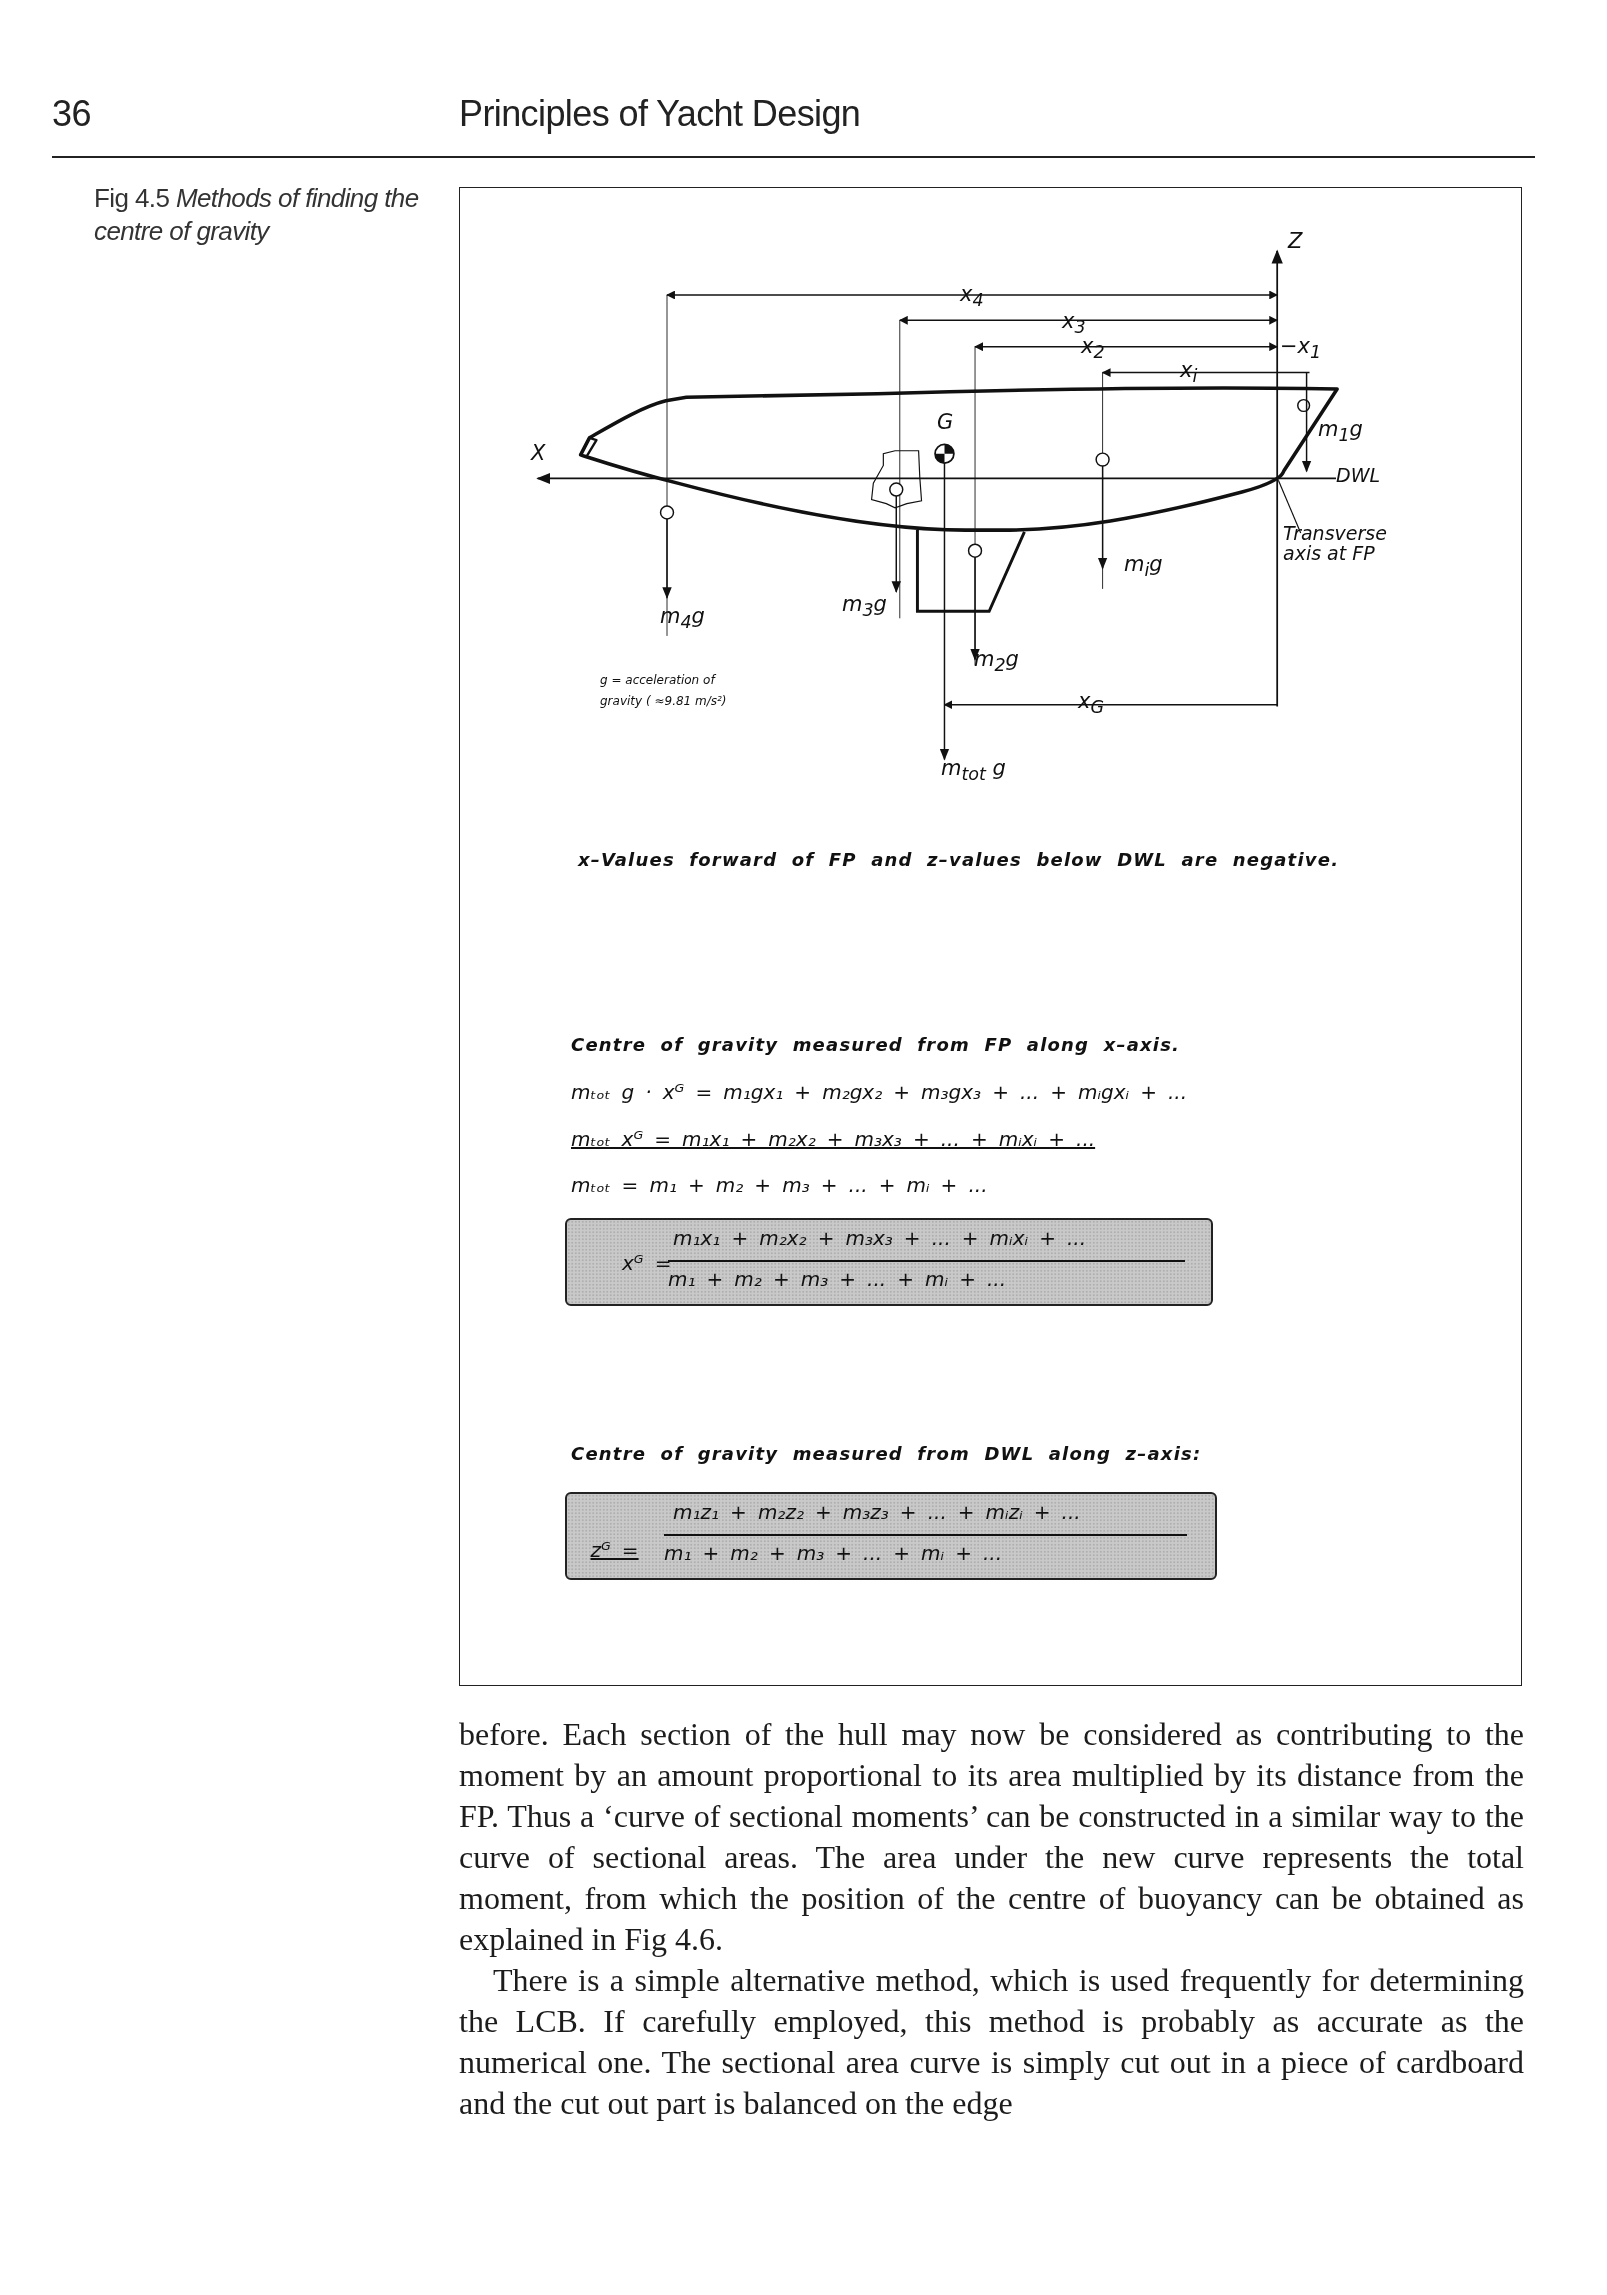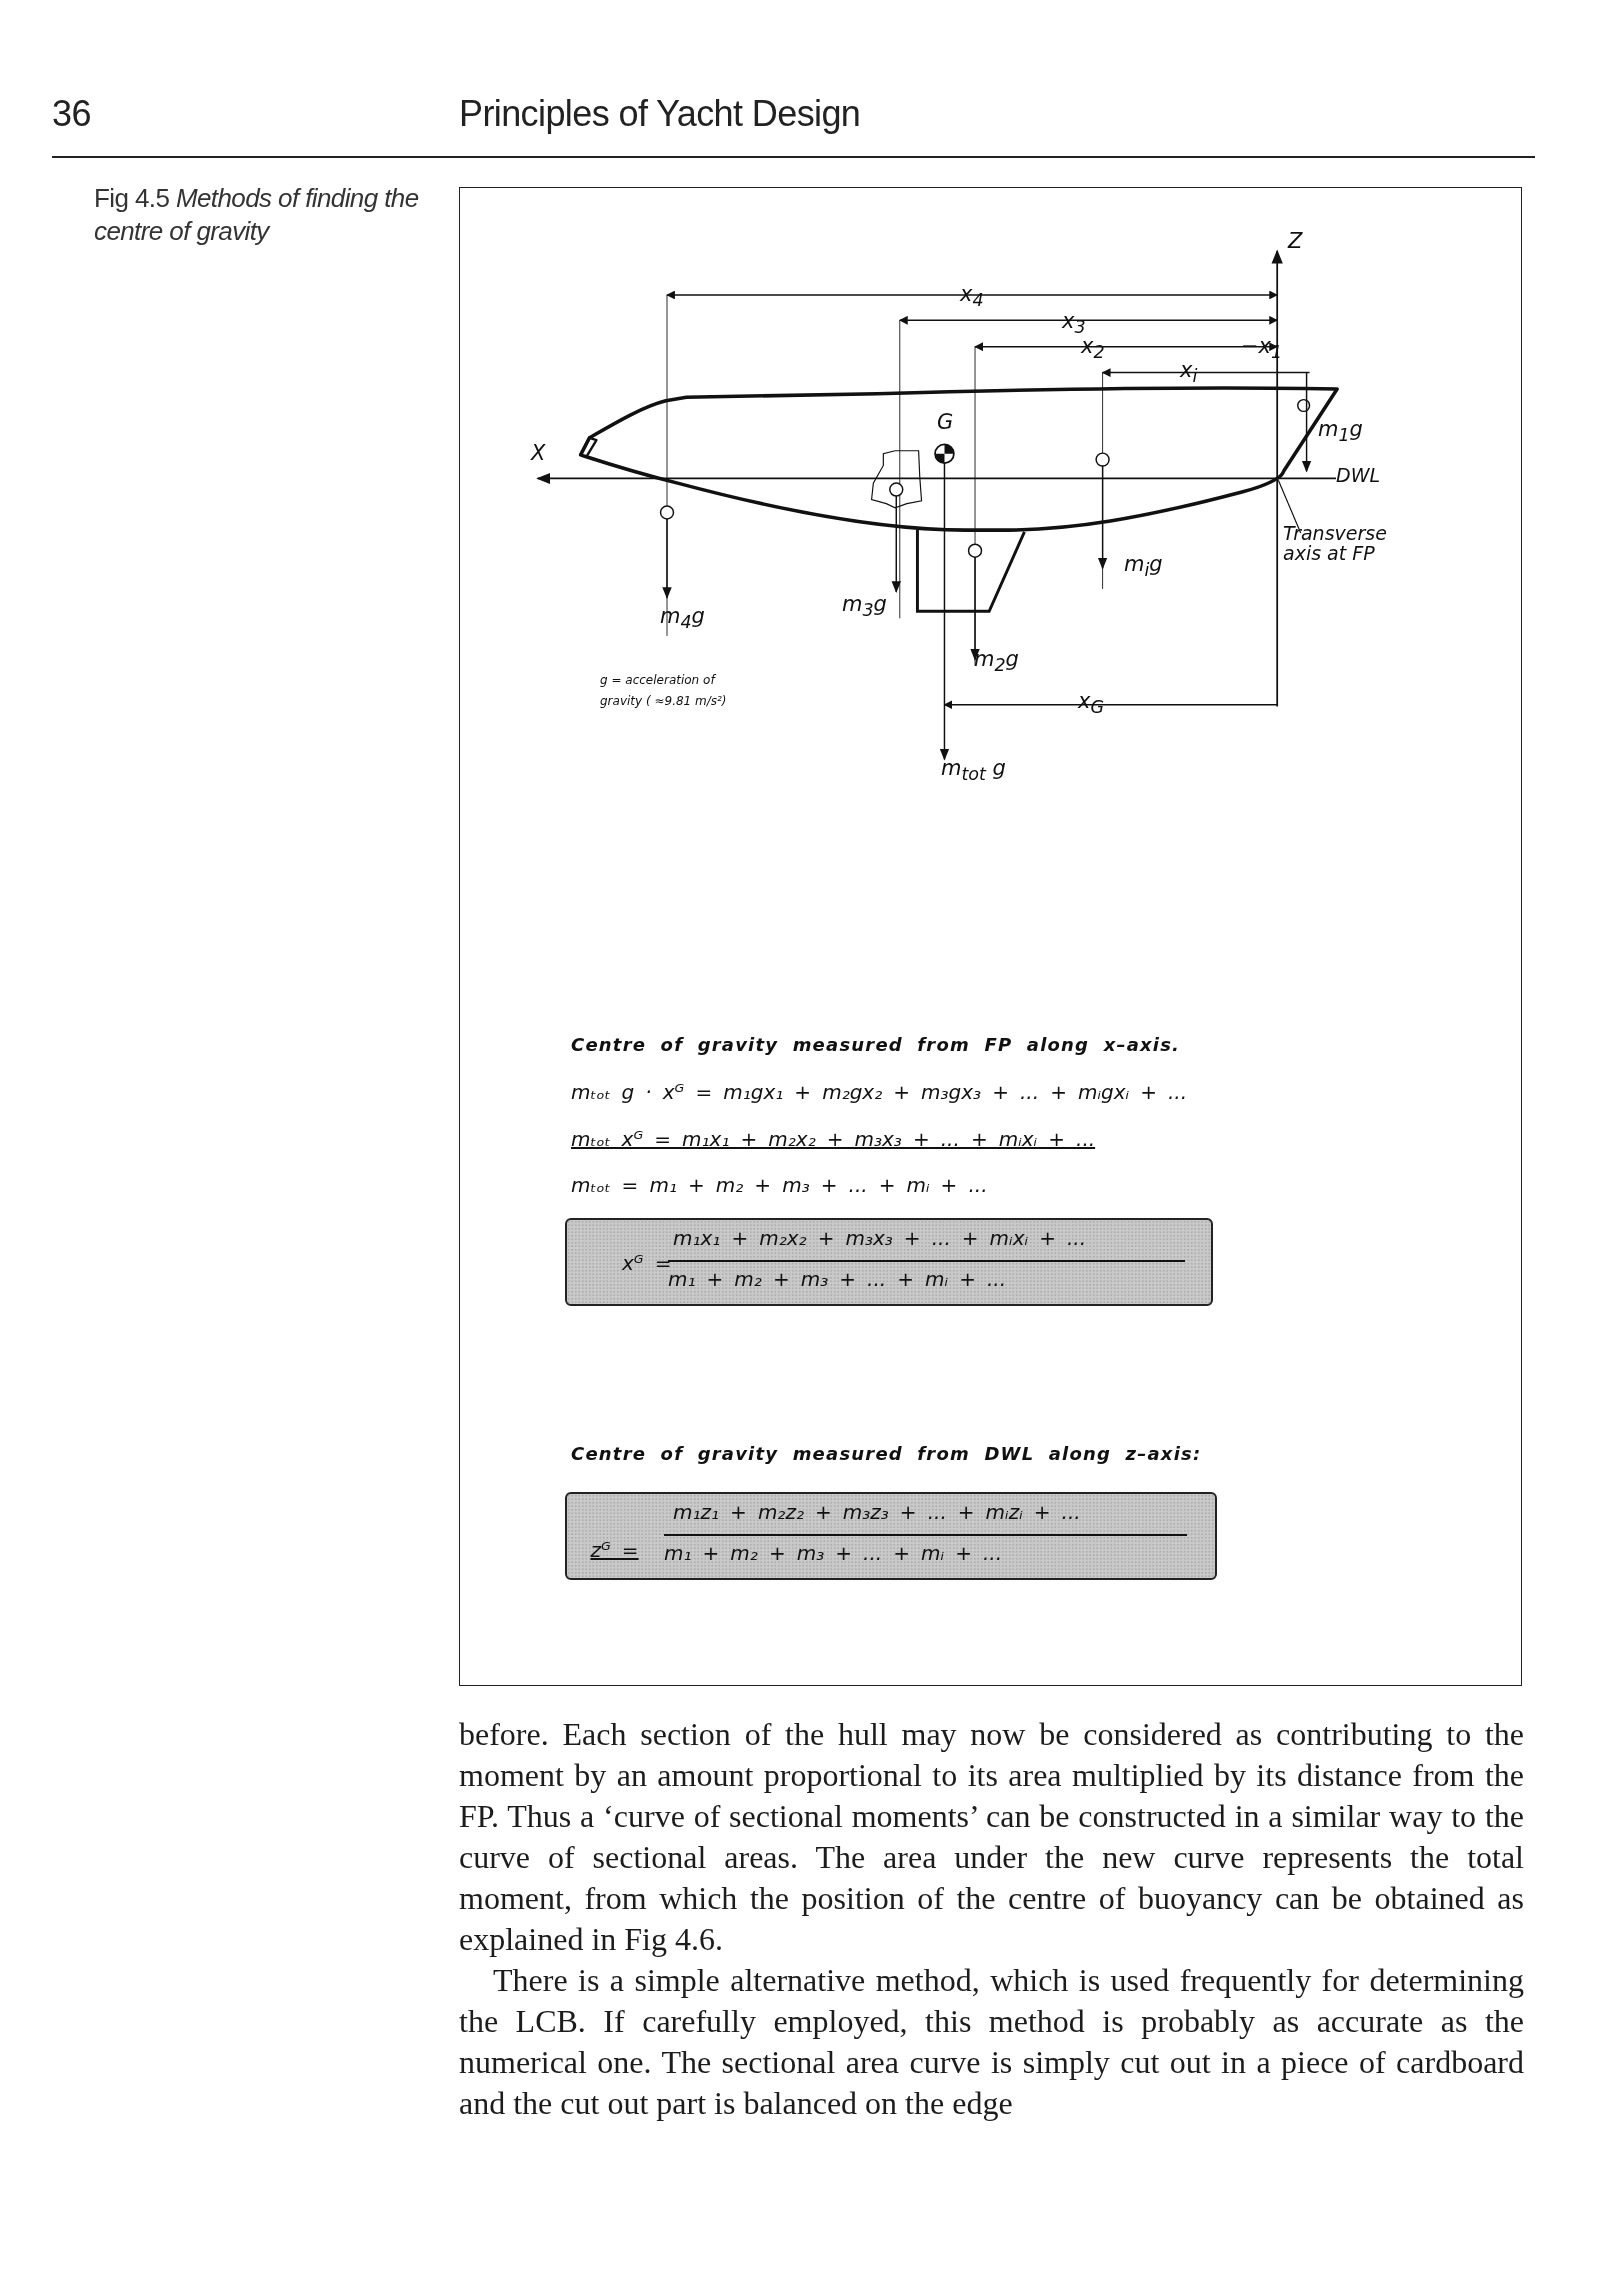--- a/index.html
+++ b/index.html
@@ -98,21 +98,21 @@
     </g>
   </svg>
 
   <span class="diagram-label" style="left:828px;top:41px;">Z</span>
   <span class="diagram-label" style="left:71px;top:253px;">X</span>
   <span class="diagram-label" style="left:876px;top:276px;font-size:19px;">DWL</span>
 
   <span class="diagram-label" style="left:500px;top:94px;"><span>x</span><sub>4</sub></span>
   <span class="diagram-label" style="left:602px;top:121px;text-align:center;"><span>x</span><sub>3</sub></span>
   <span class="diagram-label" style="left:621px;top:146px;"><span>x</span><sub>2</sub></span>
-  <span class="diagram-label" style="left:781px;top:146px;text-align:right;"><span>−x</span><sub>1</sub></span>
+  <span class="diagram-label" style="left:820px;top:146px;text-align:right;"><span>−x</span><sub>1</sub></span>
   <span class="diagram-label" style="left:720px;top:170px;"><span>x</span><sub>i</sub></span>
   <span class="diagram-label" style="left:618px;top:501px;"><span>x</span><sub>G</sub></span>
 
   <span class="diagram-label" style="left:477px;top:222px;">G</span>
 
   <span class="diagram-label" style="left:858px;top:229px;"><span>m</span><sub>1</sub><span>g</span></span>
   <span class="diagram-label" style="left:664px;top:364px;"><span>m</span><sub>i</sub><span>g</span></span>
   <span class="diagram-label" style="left:200px;top:416px;"><span>m</span><sub>4</sub><span>g</span></span>
   <span class="diagram-label" style="left:382px;top:404px;"><span>m</span><sub>3</sub><span>g</span></span>
   <span class="diagram-label" style="left:514px;top:459px;"><span>m</span><sub>2</sub><span>g</span></span>
@@ -121,20 +121,21 @@
   <span class="diagram-label" style="left:823px;top:335px;font-size:19px;line-height:20px;">
     <span>Transverse</span><br>
     <span>axis at FP</span>
   </span>
 
   <span class="diagram-label" style="left:118px;top:482px;font-size:12px;line-height:21px;margin-left:22px;">
     <span>g = acceleration of</span><br>
     <span>gravity ( ≈9.81 m/s²)</span>
   </span>
 
+  <div class="note" style="left:118px;top:661px;">x–Values forward of FP and z–values below DWL are negative.</div>
 
   <div class="note" style="left:111px;top:846px;">Centre of gravity measured from FP along x–axis.</div>
   <div class="eq" style="left:111px;top:892px;">mₜₒₜ g · xᴳ = m₁gx₁ + m₂gx₂ + m₃gx₃ + ... + mᵢgxᵢ + ...</div>
   <div class="eq" style="left:111px;top:939px;text-decoration:underline;">mₜₒₜ xᴳ = m₁x₁ + m₂x₂ + m₃x₃ + ... + mᵢxᵢ + ...</div>
   <div class="eq" style="left:111px;top:985px;">mₜₒₜ = m₁ + m₂ + m₃ + ... + mᵢ + ...</div>
 
   <div class="formula-box" style="left:105px;top:1030px;width:648px;height:88px;">
     <span class="eq" style="left:13px;top:31px;margin-left:42px;">xᴳ =</span>
     <span class="eq" style="left:106px;top:5.9px;">m₁x₁ + m₂x₂ + m₃x₃ + ... + mᵢxᵢ + ...</span>
     <div class="frac-line" style="left:101px;top:40px;width:517px;"></div>

